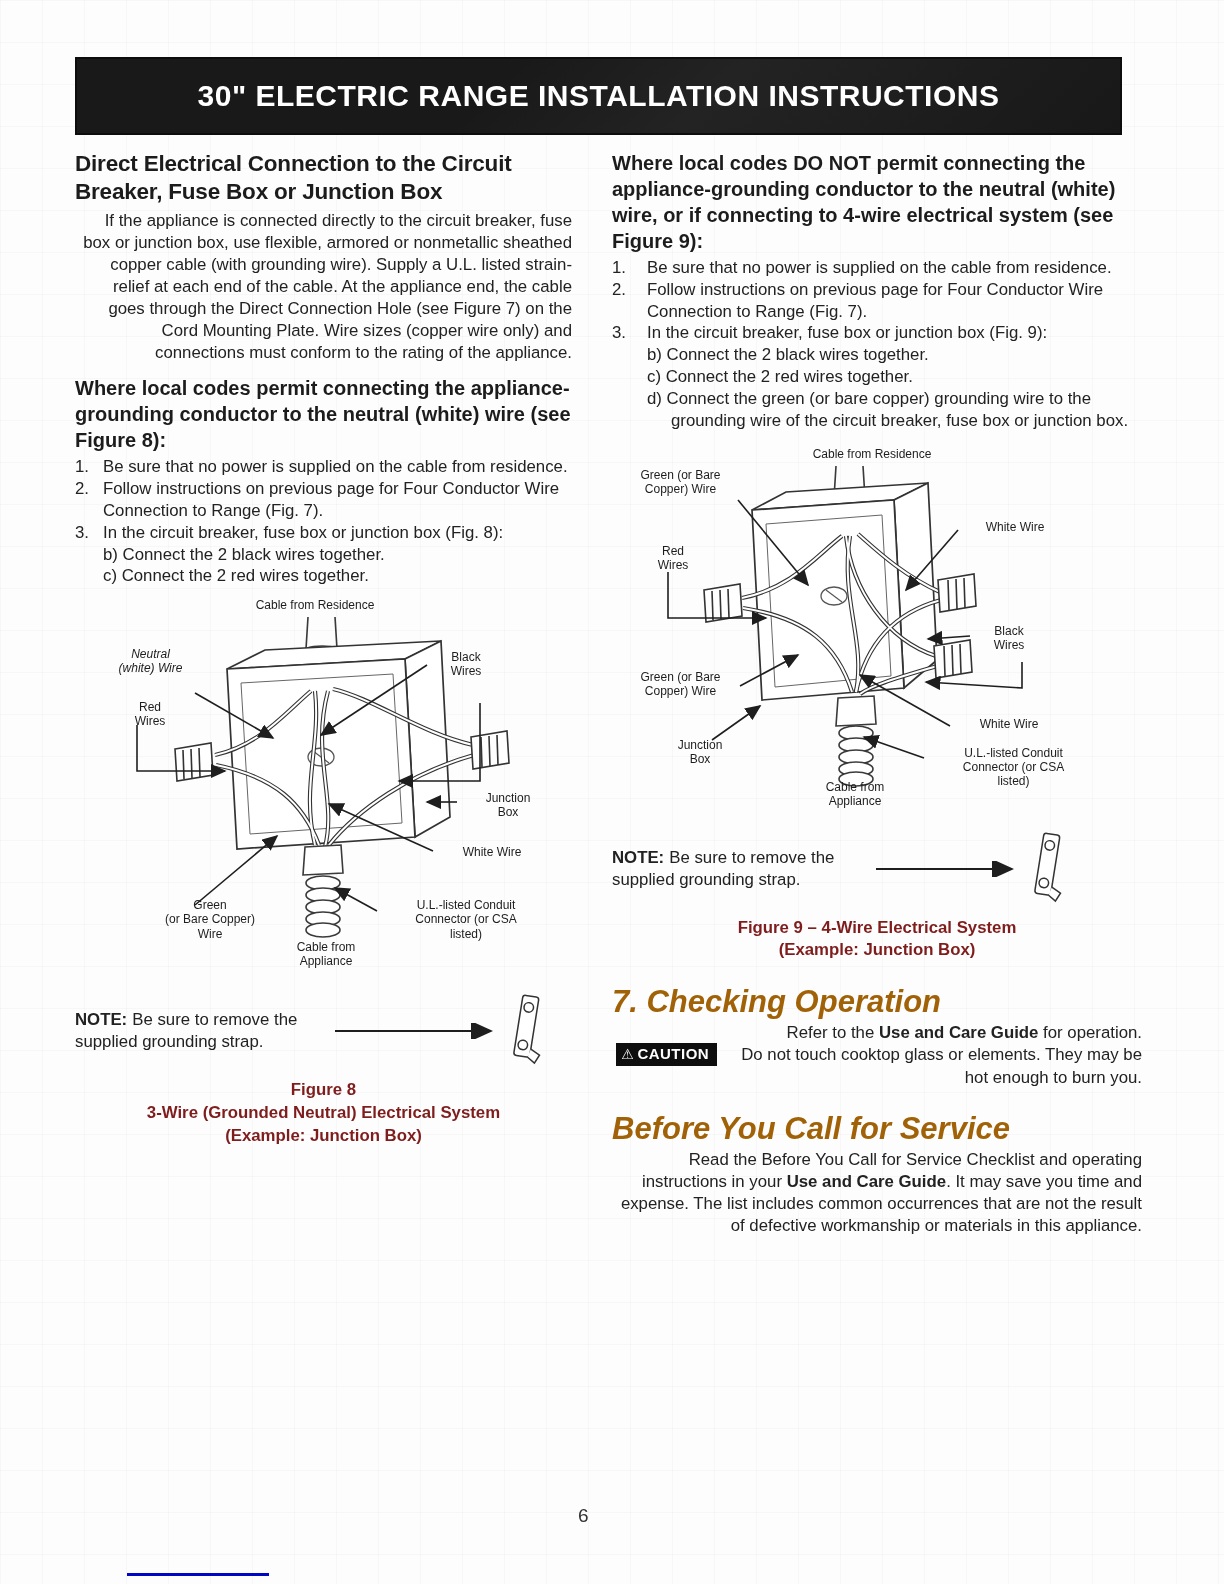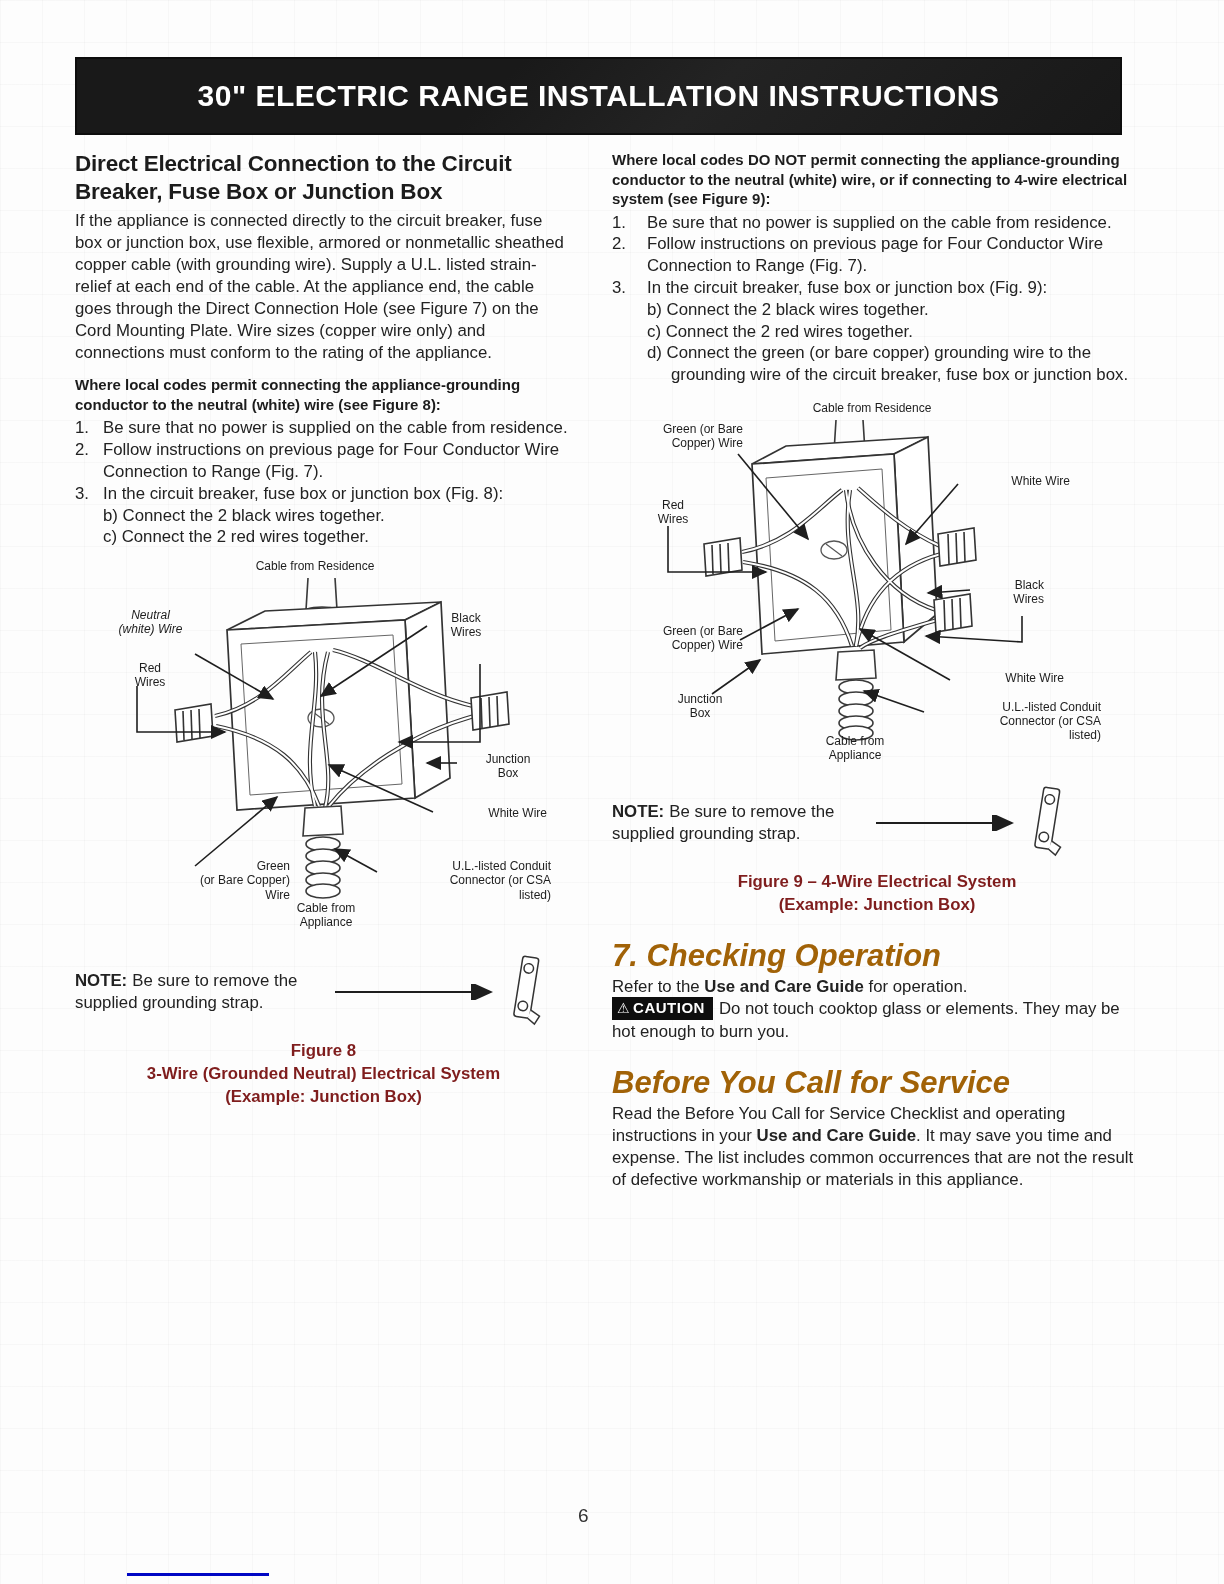--- a/index.html
+++ b/index.html
@@ -17,47 +17,47 @@
     position:absolute; left:75px; top:57px; width:1047px; height:78px;
     background:linear-gradient(135deg,#191919 0 40%,#232323 60%,#181818);
     color:#fff; display:flex; align-items:center; justify-content:center;
     font-weight:bold; font-size:30px; letter-spacing:0.5px;
     border:2px solid #0d0d0d;
   }
   .columns { position:absolute; left:75px; top:150px; width:1067px; display:flex; gap:40px; }
   .col-left  { width:497px; }
   .col-right { width:530px; }
   h2.section { font-size:22.5px; line-height:1.25; font-weight:bold; color:#1c1c1c; margin-bottom:4px; letter-spacing:-0.2px;}
-  .body-text { font-size:16.8px; line-height:1.31; }
-  .subhead { font-size:15px; line-height:1.3; font-weight:bold; margin-top:11px; margin-bottom:3px; color:#1c1c1c;}
+  .body-text { font-size:16.8px; line-height:1.31;text-align:right; }
+  .subhead { font-size:20px; line-height:1.3; font-weight:bold; margin-top:11px; margin-bottom:3px; color:#1c1c1c;}
   .steps { margin-top:2px; }
   .step { display:flex; font-size:16.8px; line-height:1.3; }
   .step .num { flex:0 0 28px; }
   .col-right .step .num { flex:0 0 35px; }
   .step .stext { flex:1; }
   .sub { font-size:16.8px; line-height:1.3; margin-left:28px; }
   .col-right .sub { margin-left:35px; padding-left:24px; text-indent:-24px; }
   .figure { position:relative; margin-top:8px; }
   .fig8 { width:497px; height:392px; }
   .fig9 { width:530px; height:385px; }
   .fig-svg { position:absolute; left:0; top:0; }
   .fig-label {
     position:absolute; font-size:12px; line-height:1.18; color:#1d1d1d;
     white-space:pre-line; text-align:center;
   }
-  .fig-label.la { text-align:right; }
+  .fig-label.la { text-align:center; }
   .note-row { display:flex; align-items:center; margin-top:6px; }
   .note-block { font-size:16.8px; line-height:1.3; }
   .note-block b { margin-right:5px; }
   .note-text { white-space:pre-line; }
   .caption { font-size:16.8px; font-weight:bold; line-height:1.35; text-align:center; white-space:pre-line; margin-top:10px; color:#7f1d1d;}
   .h-check { font-size:31px; font-weight:bold; margin-top:22px; margin-bottom:2px; color:#a16207;font-style:italic;}
   .caution-badge {
     display:inline-block; background:#0e0e0e; color:#fff; font-weight:bold;
-    font-size:15px; padding:1px 8px 2px 5px; letter-spacing:0.5px; margin-right:6px;
+    font-size:15px; padding:1px 8px 2px 5px; letter-spacing:0.5px; margin-right:24px;
     transform:translateY(-1px);
   }
   .caution-badge .tri { font-size:14px; margin-right:3px; }
   .pageno { position:absolute; left:578px; top:1505px; font-size:19px; color:#333; }
   .blue-line { position:absolute; left:127px; top:1573px; width:142px; height:3px; background:#0007c4; }
 </style>
 </head>
 <body>
 
 <div class="banner">

